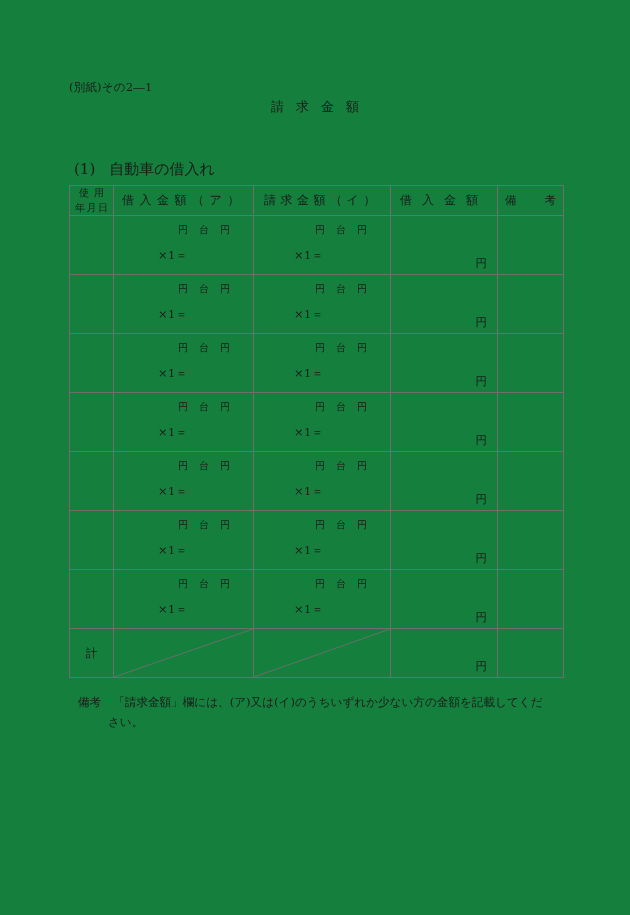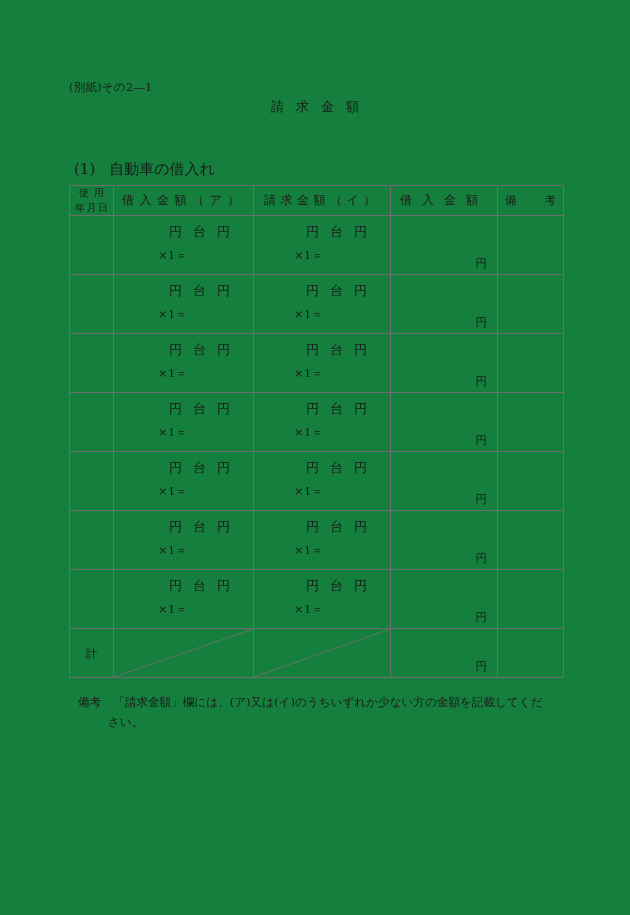--- a/index.html
+++ b/index.html
@@ -122,21 +122,21 @@
     height: 100%;
     box-sizing: border-box;
   }
   .cell-amount .units {
     position: absolute;
     top: 7px;
     right: 12px;
     letter-spacing: 11px;
     text-indent: 11px;
     white-space: nowrap;
-    font-size: 13px;
+    font-size: 10px;
   }
   .cell-amount .multiplier {
     position: absolute;
     top: 32px;
     left: 44px;
     white-space: nowrap;
     font-size: 11.4px;
     letter-spacing: 0.5px;
   }
   .cell-amount.limit-col .multiplier { left: 40px; }

